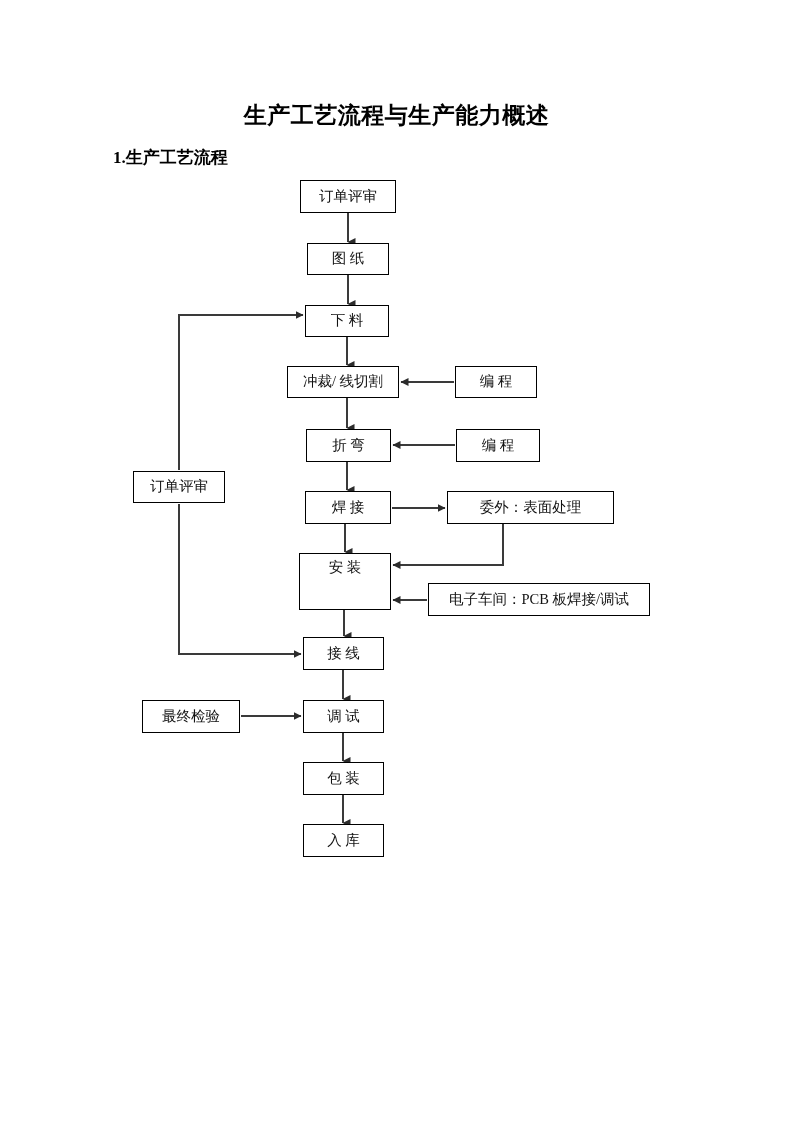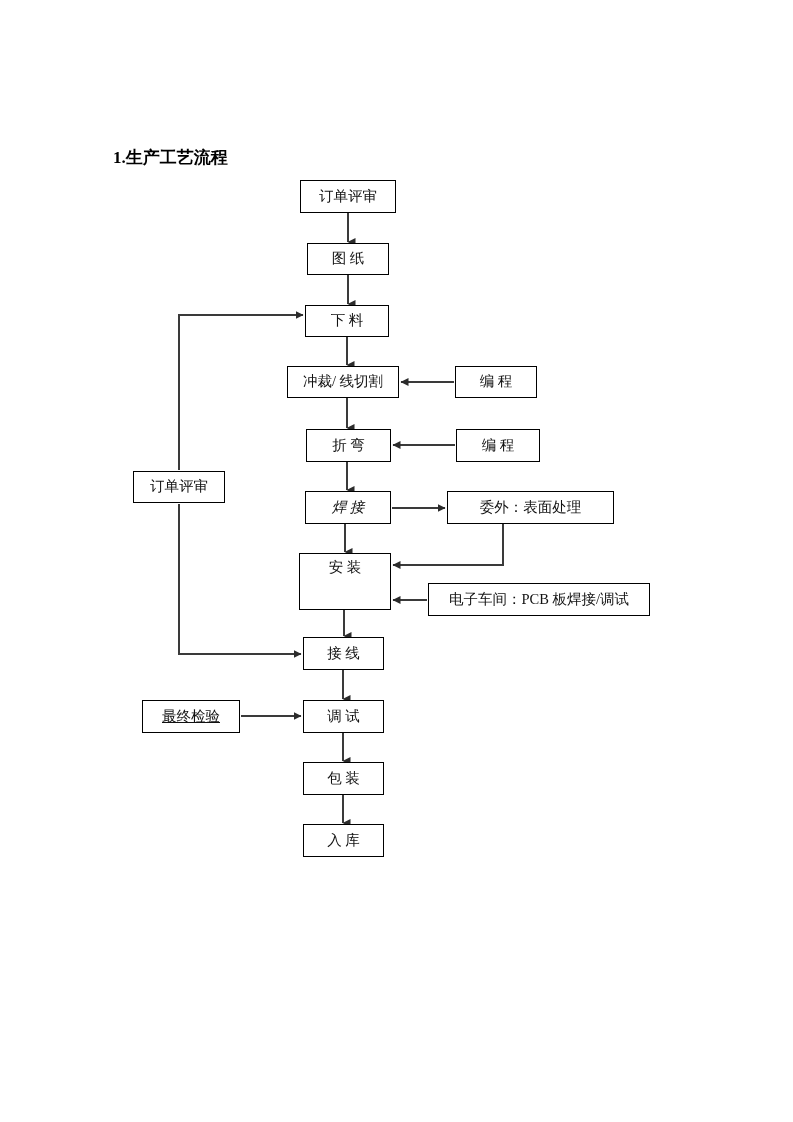--- a/index.html
+++ b/index.html
@@ -71,20 +71,21 @@
     width: 793px;
     height: 1122px;
     z-index: 1;
   }
 </style>
 </head>
 <body>
 
 <div class="page">
 
+  <div class="doc-title">生产工艺流程与生产能力概述</div>
 
   <div class="section-heading">1.生产工艺流程</div>
 
   <svg class="svg-layer" width="793" height="1122" viewBox="0 0 793 1122">
     <defs>
       <marker id="arrowDown" markerWidth="9" markerHeight="9" refX="4" refY="7.5" orient="auto" markerUnits="userSpaceOnUse">
         <path d="M0,0 L4,8 L8,0 Z" fill="#2b2b2b"></path>
       </marker>
       <marker id="arrowLeft" markerWidth="9" markerHeight="9" refX="7.5" refY="4" orient="auto-start-reverse" markerUnits="userSpaceOnUse">
         <path d="M8,0 L0,4 L8,8 Z" fill="#2b2b2b"></path>
@@ -147,21 +148,21 @@
     </div>
 
     <div class="node center" style="left:306px; top:429px; width:85px; height:33px;">
       <span>折 弯</span>
     </div>
 
     <div class="node center" style="left:456px; top:429px; width:84px; height:33px;">
       <span>编 程</span>
     </div>
 
-    <div class="node center" style="left:305px; top:491px; width:86px; height:33px;font-style:italic;">
+    <div class="node center" style="left:305px; top:491px; width:86px; height:33px;">
       <span>焊 接</span>
     </div>
 
     <div class="node center" style="left:447px; top:491px; width:167px; height:33px;">
       <span>委外：表面处理</span>
     </div>
 
     <div class="node center" style="left:428px; top:583px; width:222px; height:33px;">
       <span>电子车间：PCB 板焊接/调试</span>
     </div>
@@ -183,19 +184,19 @@
     </div>
 
     <div class="node center" style="left:303px; top:824px; width:81px; height:33px;">
       <span>入 库</span>
     </div>
 
     <div class="node center" style="left:133px; top:471px; width:92px; height:32px;">
       <span>订单评审</span>
     </div>
 
-    <div class="node center" style="left:142px; top:700px; width:98px; height:33px;text-decoration:underline;">
+    <div class="node center" style="left:142px; top:700px; width:98px; height:33px;">
       <span>最终检验</span>
     </div>
 
   </div>
 
 </div>
 
 </body></html>

